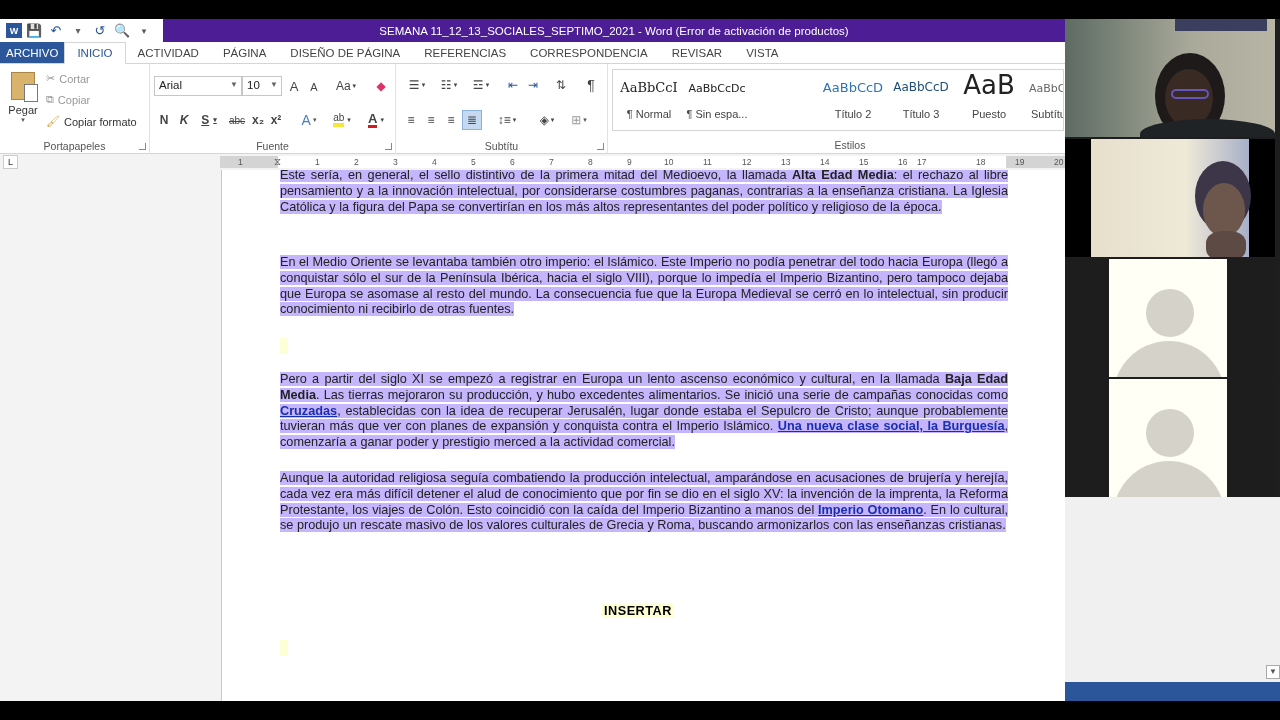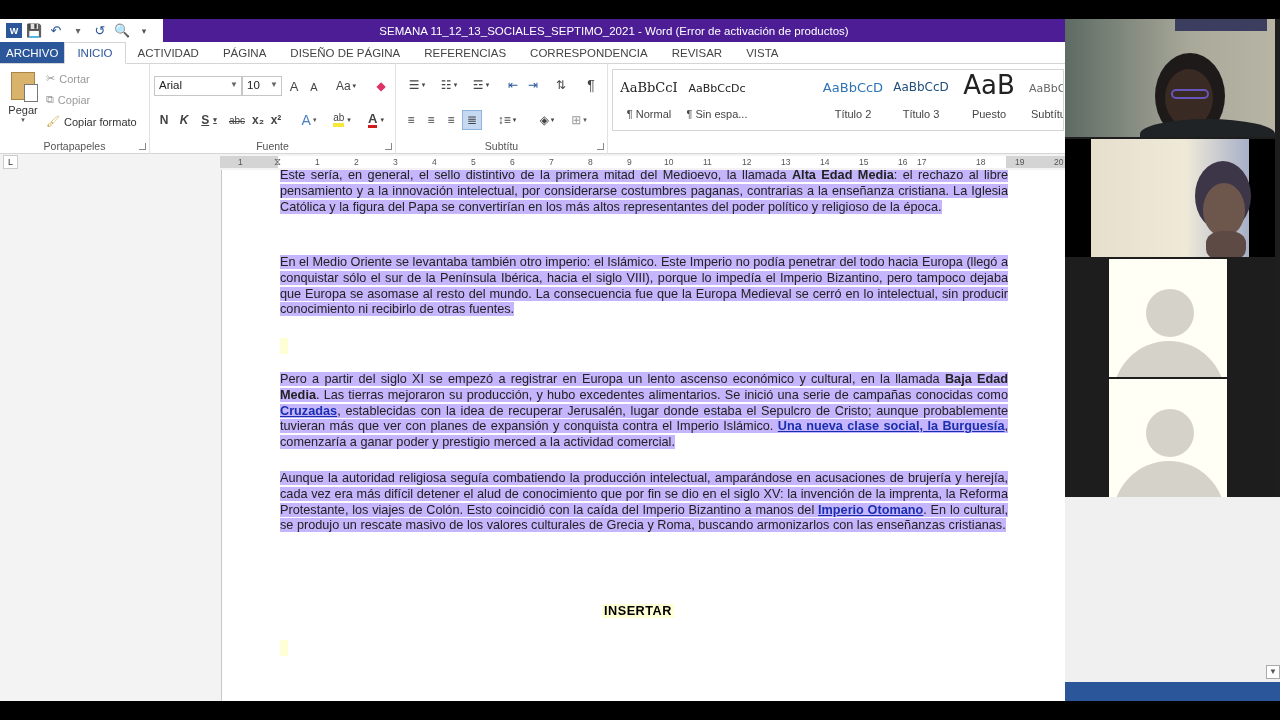--- a/index.html
+++ b/index.html
@@ -221,20 +221,21 @@
         </div>
       <div class="style" style="left:410px">
           <div class="pv" style="font-size:11px;color:#666;font-family:'DejaVu Sans',sans-serif;text-align:left;padding-left:6px;top:12px">AaBbC</div>
           <div class="nm" style="text-align:left;padding-left:8px">Subtítu</div>
         </div>
       <div class="style" style="left:342px">
           <div class="pv" style="font-size:26px;top:0;font-family:'DejaVu Sans',sans-serif">AaB</div>
           <div class="nm">Puesto</div>
         </div>
     </div>
+    <div class="glabel" style="left:612px;width:476px">Estilos</div>
   </div>
 
   <div class="rulerrow">
     <div class="tabsel">
         <span>L</span>
       </div>
     <div class="ruler">
       <div class="gray" style="left:0;width:58px"></div>
       <div class="gray" style="left:786px;width:59px"></div>
       <span class="n" style="left:18px">1</span>

